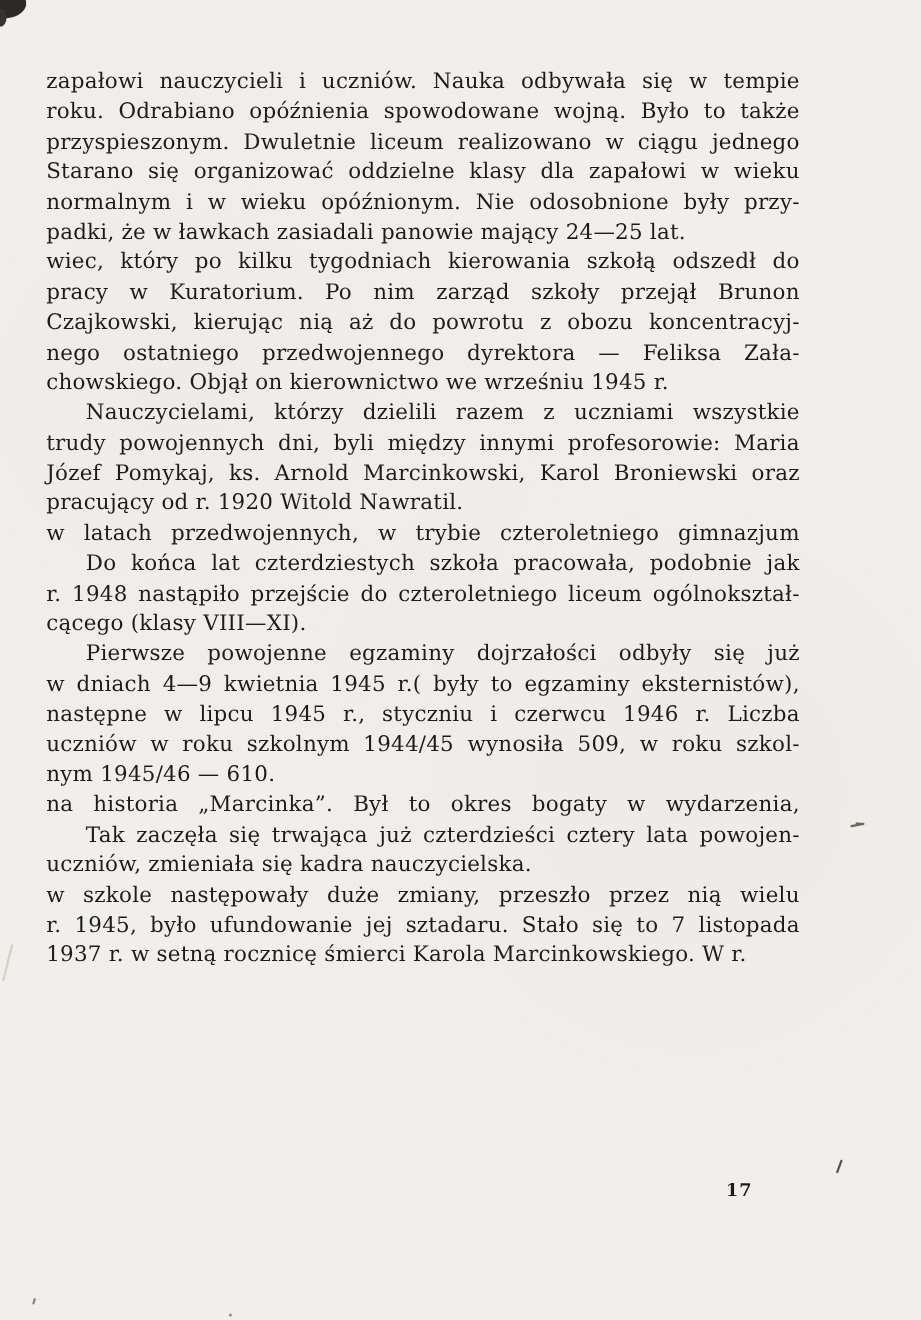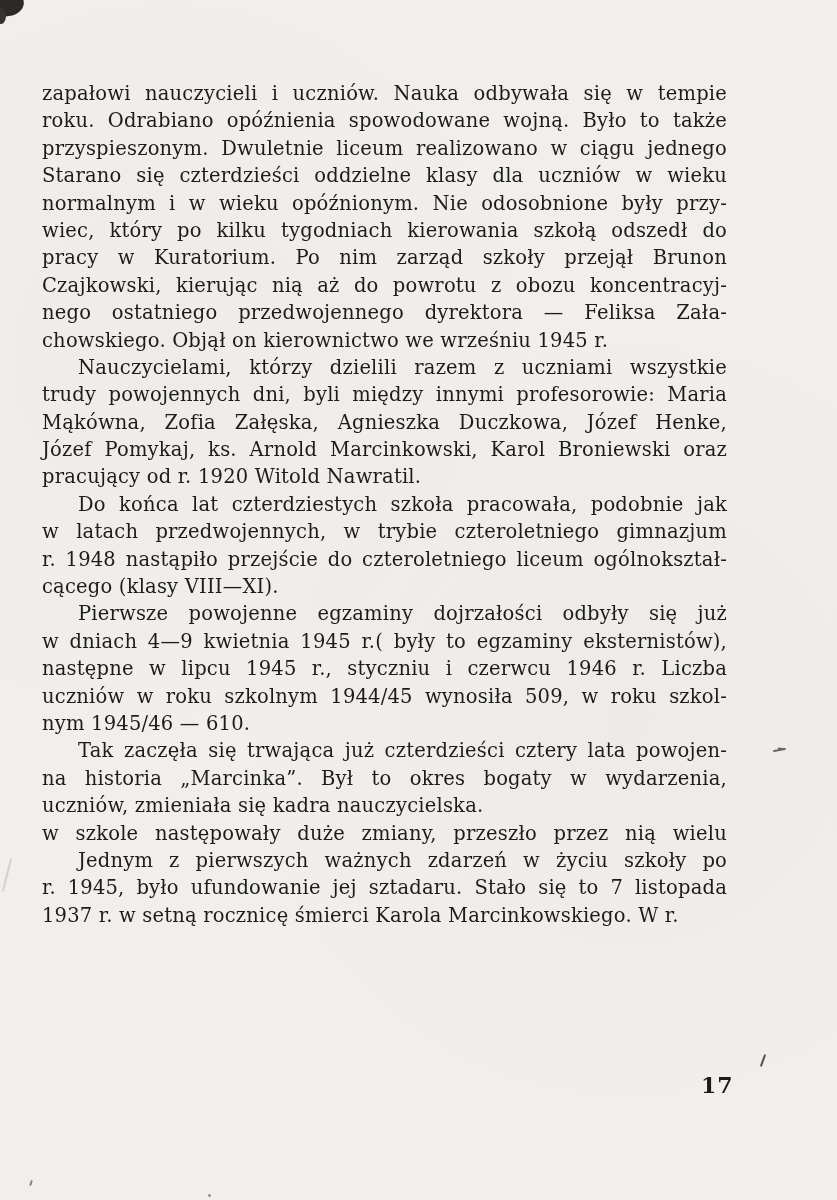--- a/index.html
+++ b/index.html
@@ -23,43 +23,42 @@
     overflow: hidden;
   }
   .text-block {
     position: absolute;
     left: 42px;
     top: 60px;
     width: 685px;
     color: var(--ink);
     font-size: 19.5px;
     letter-spacing: 0.2px;
-    margin-top: 20px;
   }
   .paragraph { }
   .line {
     line-height: 27.4px;
     height: 27.4px;
     text-align: justify;
     text-align-last: justify;
     white-space: normal;
     overflow: visible;
   }
   .line.last {
     text-align-last: left;
   }
   .line.indent {
     text-indent: 36px;
   }
   .page-number {
     position: absolute;
-    left: 701px;
+    left: 660px;
     top: 1072px;
     color: var(--ink);
-    font-size: 22px;
+    font-size: 16px;
     font-weight: 700;
     letter-spacing: 1px;
   }
   
   .artifact { position: absolute; pointer-events: none; }
   .artifact.corner {
     left: -6px; top: -6px;
     width: 30px; height: 22px;
     background: #2b2a27;
     border-radius: 0 40% 55% 30%;
@@ -124,57 +123,56 @@
   <div class="artifact slash"></div>
   <div class="artifact scratch"></div>
   <div class="artifact speck-a"></div>
   <div class="artifact speck-b"></div>
 
   <main class="text-block">
       <div class="paragraph">
         <div class="line">zapałowi nauczycieli i uczniów. Nauka odbywała się w tempie</div>
         <div class="line">roku. Odrabiano opóźnienia spowodowane wojną. Było to także</div>
         <div class="line">przyspieszonym. Dwuletnie liceum realizowano w ciągu jednego</div>
-        <div class="line">Starano się czterdzieści oddzielne klasy dla uczniów w wieku</div>
+        <div class="line">Starano się organizować oddzielne klasy dla zapałowi w wieku</div>
         <div class="line">normalnym i w wieku opóźnionym. Nie odosobnione były przy-</div>
+        <div class="line last">padki, że w ławkach zasiadali panowie mający 24—25 lat.</div>
       </div>
       <div class="paragraph">
         <div class="line">wiec, który po kilku tygodniach kierowania szkołą odszedł do</div>
         <div class="line">pracy w Kuratorium. Po nim zarząd szkoły przejął Brunon</div>
         <div class="line">Czajkowski, kierując nią aż do powrotu z obozu koncentracyj-</div>
         <div class="line">nego ostatniego przedwojennego dyrektora — Feliksa Zała-</div>
         <div class="line last">chowskiego. Objął on kierownictwo we wrześniu 1945 r.</div>
       </div>
       <div class="paragraph">
         <div class="line indent">Nauczycielami, którzy dzielili razem z uczniami wszystkie</div>
         <div class="line">trudy powojennych dni, byli między innymi profesorowie: Maria</div>
-        <div class="line">Mąkówna, Zofia Załęska, Agnieszka Duczkowa, Józef Henke,</div>
         <div class="line">Józef Pomykaj, ks. Arnold Marcinkowski, Karol Broniewski oraz</div>
         <div class="line last">pracujący od r. 1920 Witold Nawratil.</div>
       </div>
       <div class="paragraph">
+        <div class="line">w latach przedwojennych, w trybie czteroletniego gimnazjum</div>
         <div class="line indent">Do końca lat czterdziestych szkoła pracowała, podobnie jak</div>
-        <div class="line">w latach przedwojennych, w trybie czteroletniego gimnazjum</div>
         <div class="line">r. 1948 nastąpiło przejście do czteroletniego liceum ogólnokształ-</div>
         <div class="line last">cącego (klasy VIII—XI).</div>
       </div>
       <div class="paragraph">
         <div class="line indent">Pierwsze powojenne egzaminy dojrzałości odbyły się już</div>
         <div class="line">w dniach 4—9 kwietnia 1945 r.( były to egzaminy eksternistów),</div>
         <div class="line">następne w lipcu 1945 r., styczniu i czerwcu 1946 r. Liczba</div>
         <div class="line">uczniów w roku szkolnym 1944/45 wynosiła 509, w roku szkol-</div>
         <div class="line last">nym 1945/46 — 610.</div>
       </div>
       <div class="paragraph">
+        <div class="line">na historia „Marcinka”. Był to okres bogaty w wydarzenia,</div>
         <div class="line indent">Tak zaczęła się trwająca już czterdzieści cztery lata powojen-</div>
-        <div class="line">na historia „Marcinka”. Był to okres bogaty w wydarzenia,</div>
         <div class="line last">uczniów, zmieniała się kadra nauczycielska.</div>
         <div class="line">w szkole następowały duże zmiany, przeszło przez nią wielu</div>
       </div>
       <div class="paragraph">
-        <div class="line indent">Jednym z pierwszych ważnych zdarzeń w życiu szkoły po</div>
         <div class="line">r. 1945, było ufundowanie jej sztadaru. Stało się to 7 listopada</div>
         <div class="line last">1937 r. w setną rocznicę śmierci Karola Marcinkowskiego. W r.</div>
       </div>
     </main>
 
   <div class="page-number">17</div>
 </div>
 
 </body></html>

